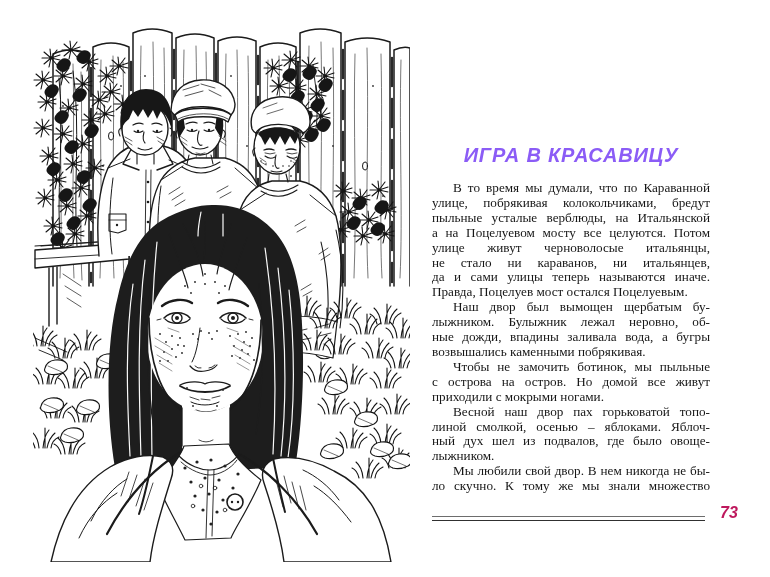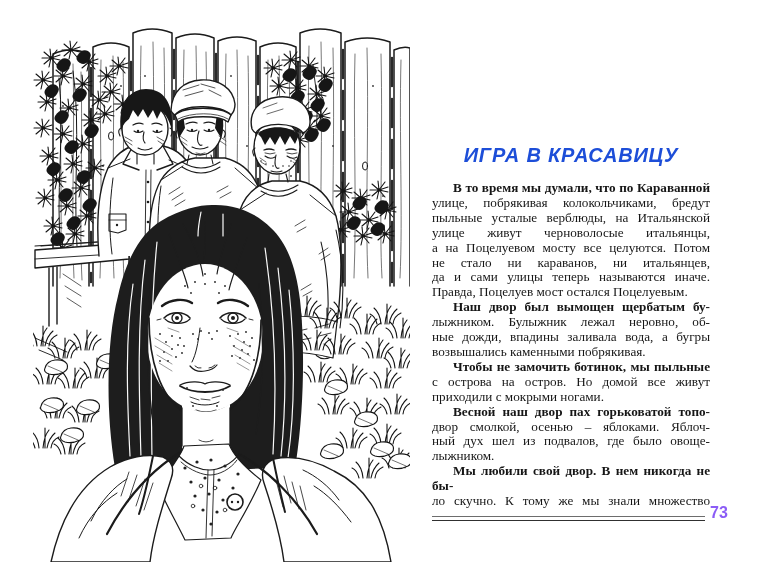--- a/index.html
+++ b/index.html
@@ -8,35 +8,35 @@
     font-family:"Liberation Serif","DejaVu Serif",serif;color:#161616;
   }
   .illus{position:absolute;left:33px;top:16px;width:377px;height:546px;}
   .illus *{vector-effect:none;}
   .text-col{
     position:absolute;left:432px;top:143px;width:278px;
   }
   .page-title{
     font-family:"Liberation Sans","DejaVu Sans",sans-serif;
     font-weight:bold;font-style:italic;font-size:20px;line-height:24px;
-    text-align:center;letter-spacing:0.8px;color:#1d4ed8;
+    text-align:center;letter-spacing:0.8px;color:#8b5cf6;
     margin:0 0 14px 0;
   }
   .body-text{font-size:13.2px;line-height:14.9px;}
   .ln{text-align:justify;text-align-last:justify;}
   .ln.last{text-align-last:left;}
-  .ln.first{text-indent:21px;font-weight:bold;}
+  .ln.first{text-indent:21px;}
   .footer-rule{
     position:absolute;left:432px;top:516px;width:273px;height:3px;
     border-top:1.5px solid #6d6d6d;border-bottom:1.5px solid #303030;
   }
   .folio{
-    position:absolute;left:710px;top:504px;width:38px;text-align:left;
+    position:absolute;left:710px;top:504px;width:38px;text-align:center;
     font-family:"Liberation Sans","DejaVu Sans",sans-serif;
-    font-weight:bold;font-size:16px;color:#8b5cf6;
+    font-weight:bold;font-style:italic;font-size:16px;color:#be185d;
   }
 </style>
 </head>
 <body>
 
 <svg class="illus" viewBox="0 0 377 546" stroke-linecap="round" stroke-linejoin="round">
   <defs>
     <g id="sprig" stroke="#141414" stroke-width="1.1" fill="none">
       <path d="M0 0L6 -8M0 0L9 -3M0 0L9 2M0 0L6 7M0 0L-2 9M0 0L-7 6M0 0L-9 0M0 0L-7 -6M0 0L-1 -9"></path>
     </g>
@@ -481,34 +481,34 @@
     <circle cx="205" cy="486" r="1.2" fill="#1b1b1b" stroke="none"></circle>
   </g>
 </svg>
 
 <div class="text-col">
   <h1 class="page-title">ИГРА В КРАСАВИЦУ</h1>
   <div class="body-text">
     <div class="ln first">В то время мы думали, что по Караванной</div>
     <div class="ln">улице, побрякивая колокольчиками, бредут</div>
     <div class="ln">пыльные усталые верблюды, на Итальянской</div>
+    <div class="ln">а на Поцелуевом мосту все целуются. Потом</div>
     <div class="ln">улице живут черноволосые итальянцы,</div>
-    <div class="ln">а на Поцелуевом мосту все целуются. Потом</div>
     <div class="ln">не стало ни караванов, ни итальянцев,</div>
     <div class="ln">да и сами улицы теперь называются иначе.</div>
     <div class="ln last">Правда, Поцелуев мост остался Поцелуевым.</div>
     <div class="ln first">Наш двор был вымощен щербатым бу-</div>
     <div class="ln">лыжником. Булыжник лежал неровно, об-</div>
     <div class="ln">ные дожди, впадины заливала вода, а бугры</div>
     <div class="ln last">возвышались каменными побрякивая.</div>
     <div class="ln first">Чтобы не замочить ботинок, мы пыльные</div>
     <div class="ln">с острова на остров. Но домой все живут</div>
     <div class="ln last">приходили с мокрыми ногами.</div>
     <div class="ln first">Весной наш двор пах горьковатой топо-</div>
-    <div class="ln">двор смолкой, осенью – яблоками. Яблоч-</div>
+    <div class="ln">линой смолкой, осенью – яблоками. Яблоч-</div>
     <div class="ln">ный дух шел из подвалов, где было овоще-</div>
     <div class="ln last">лыжником.</div>
     <div class="ln first">Мы любили свой двор. В нем никогда не бы-</div>
     <div class="ln">ло скучно. К тому же мы знали множество</div>
   </div>
 </div>
 
 <div class="footer-rule"></div>
 <div class="folio">73</div>
 

